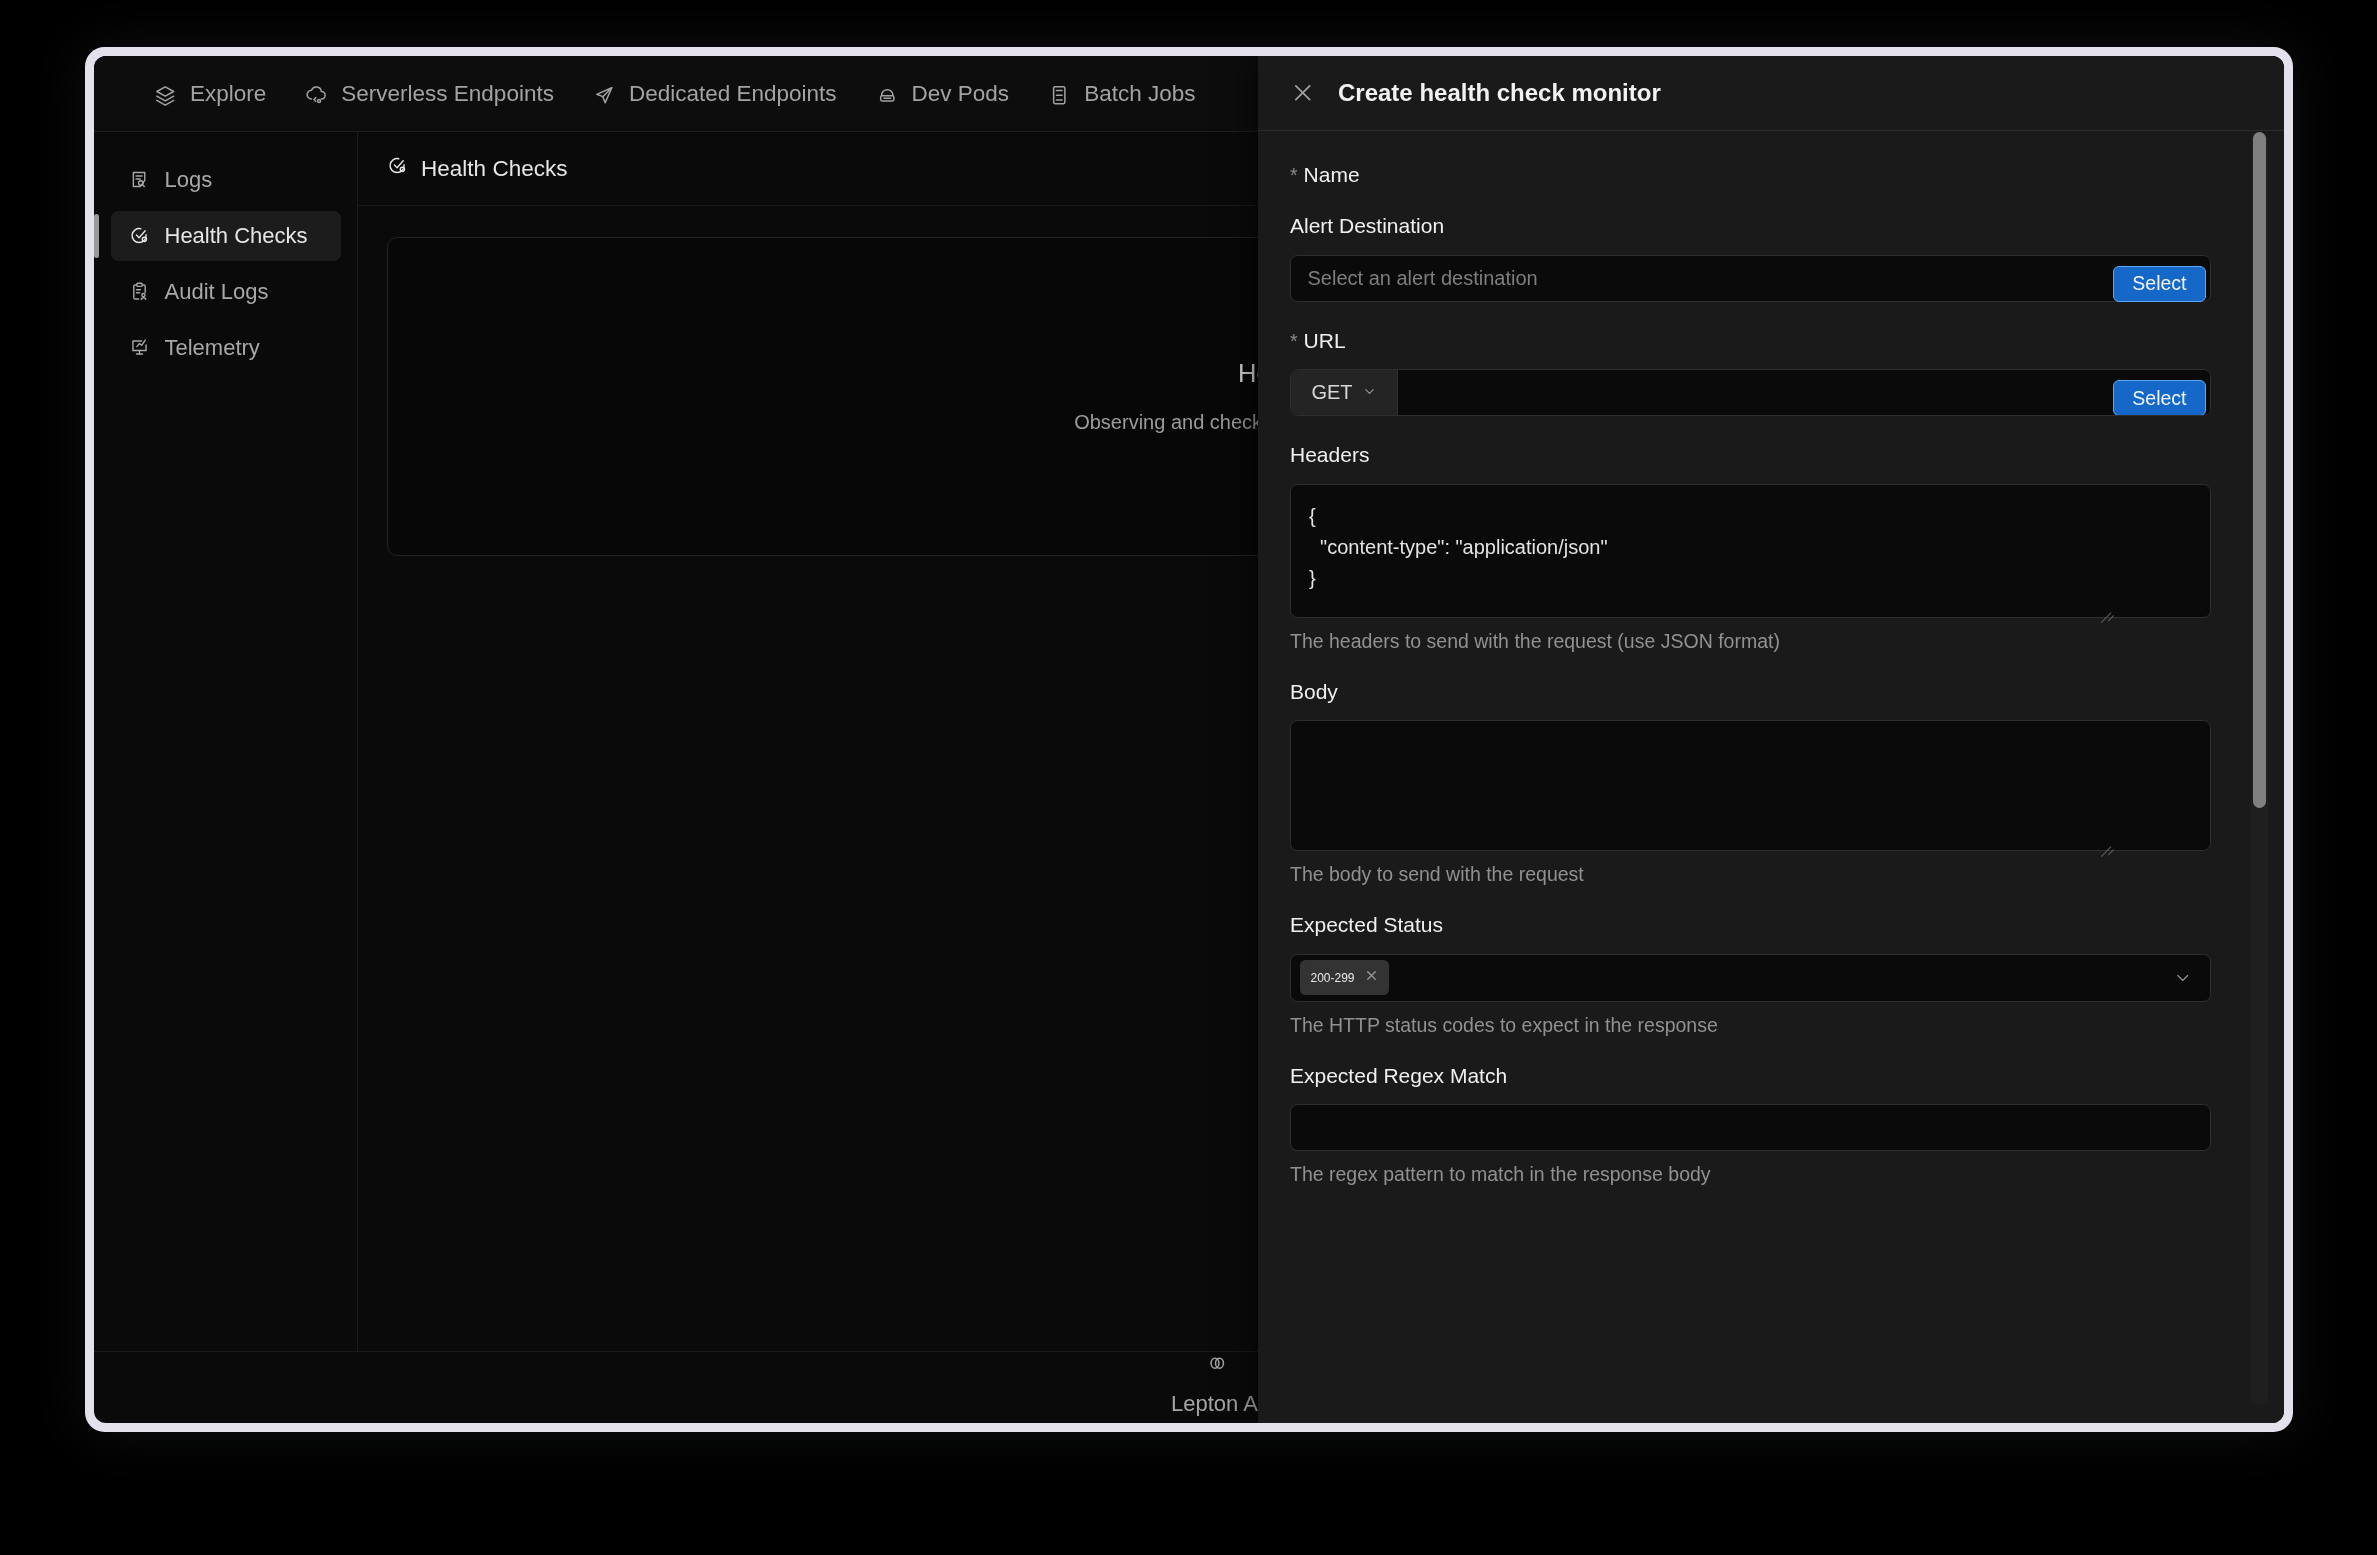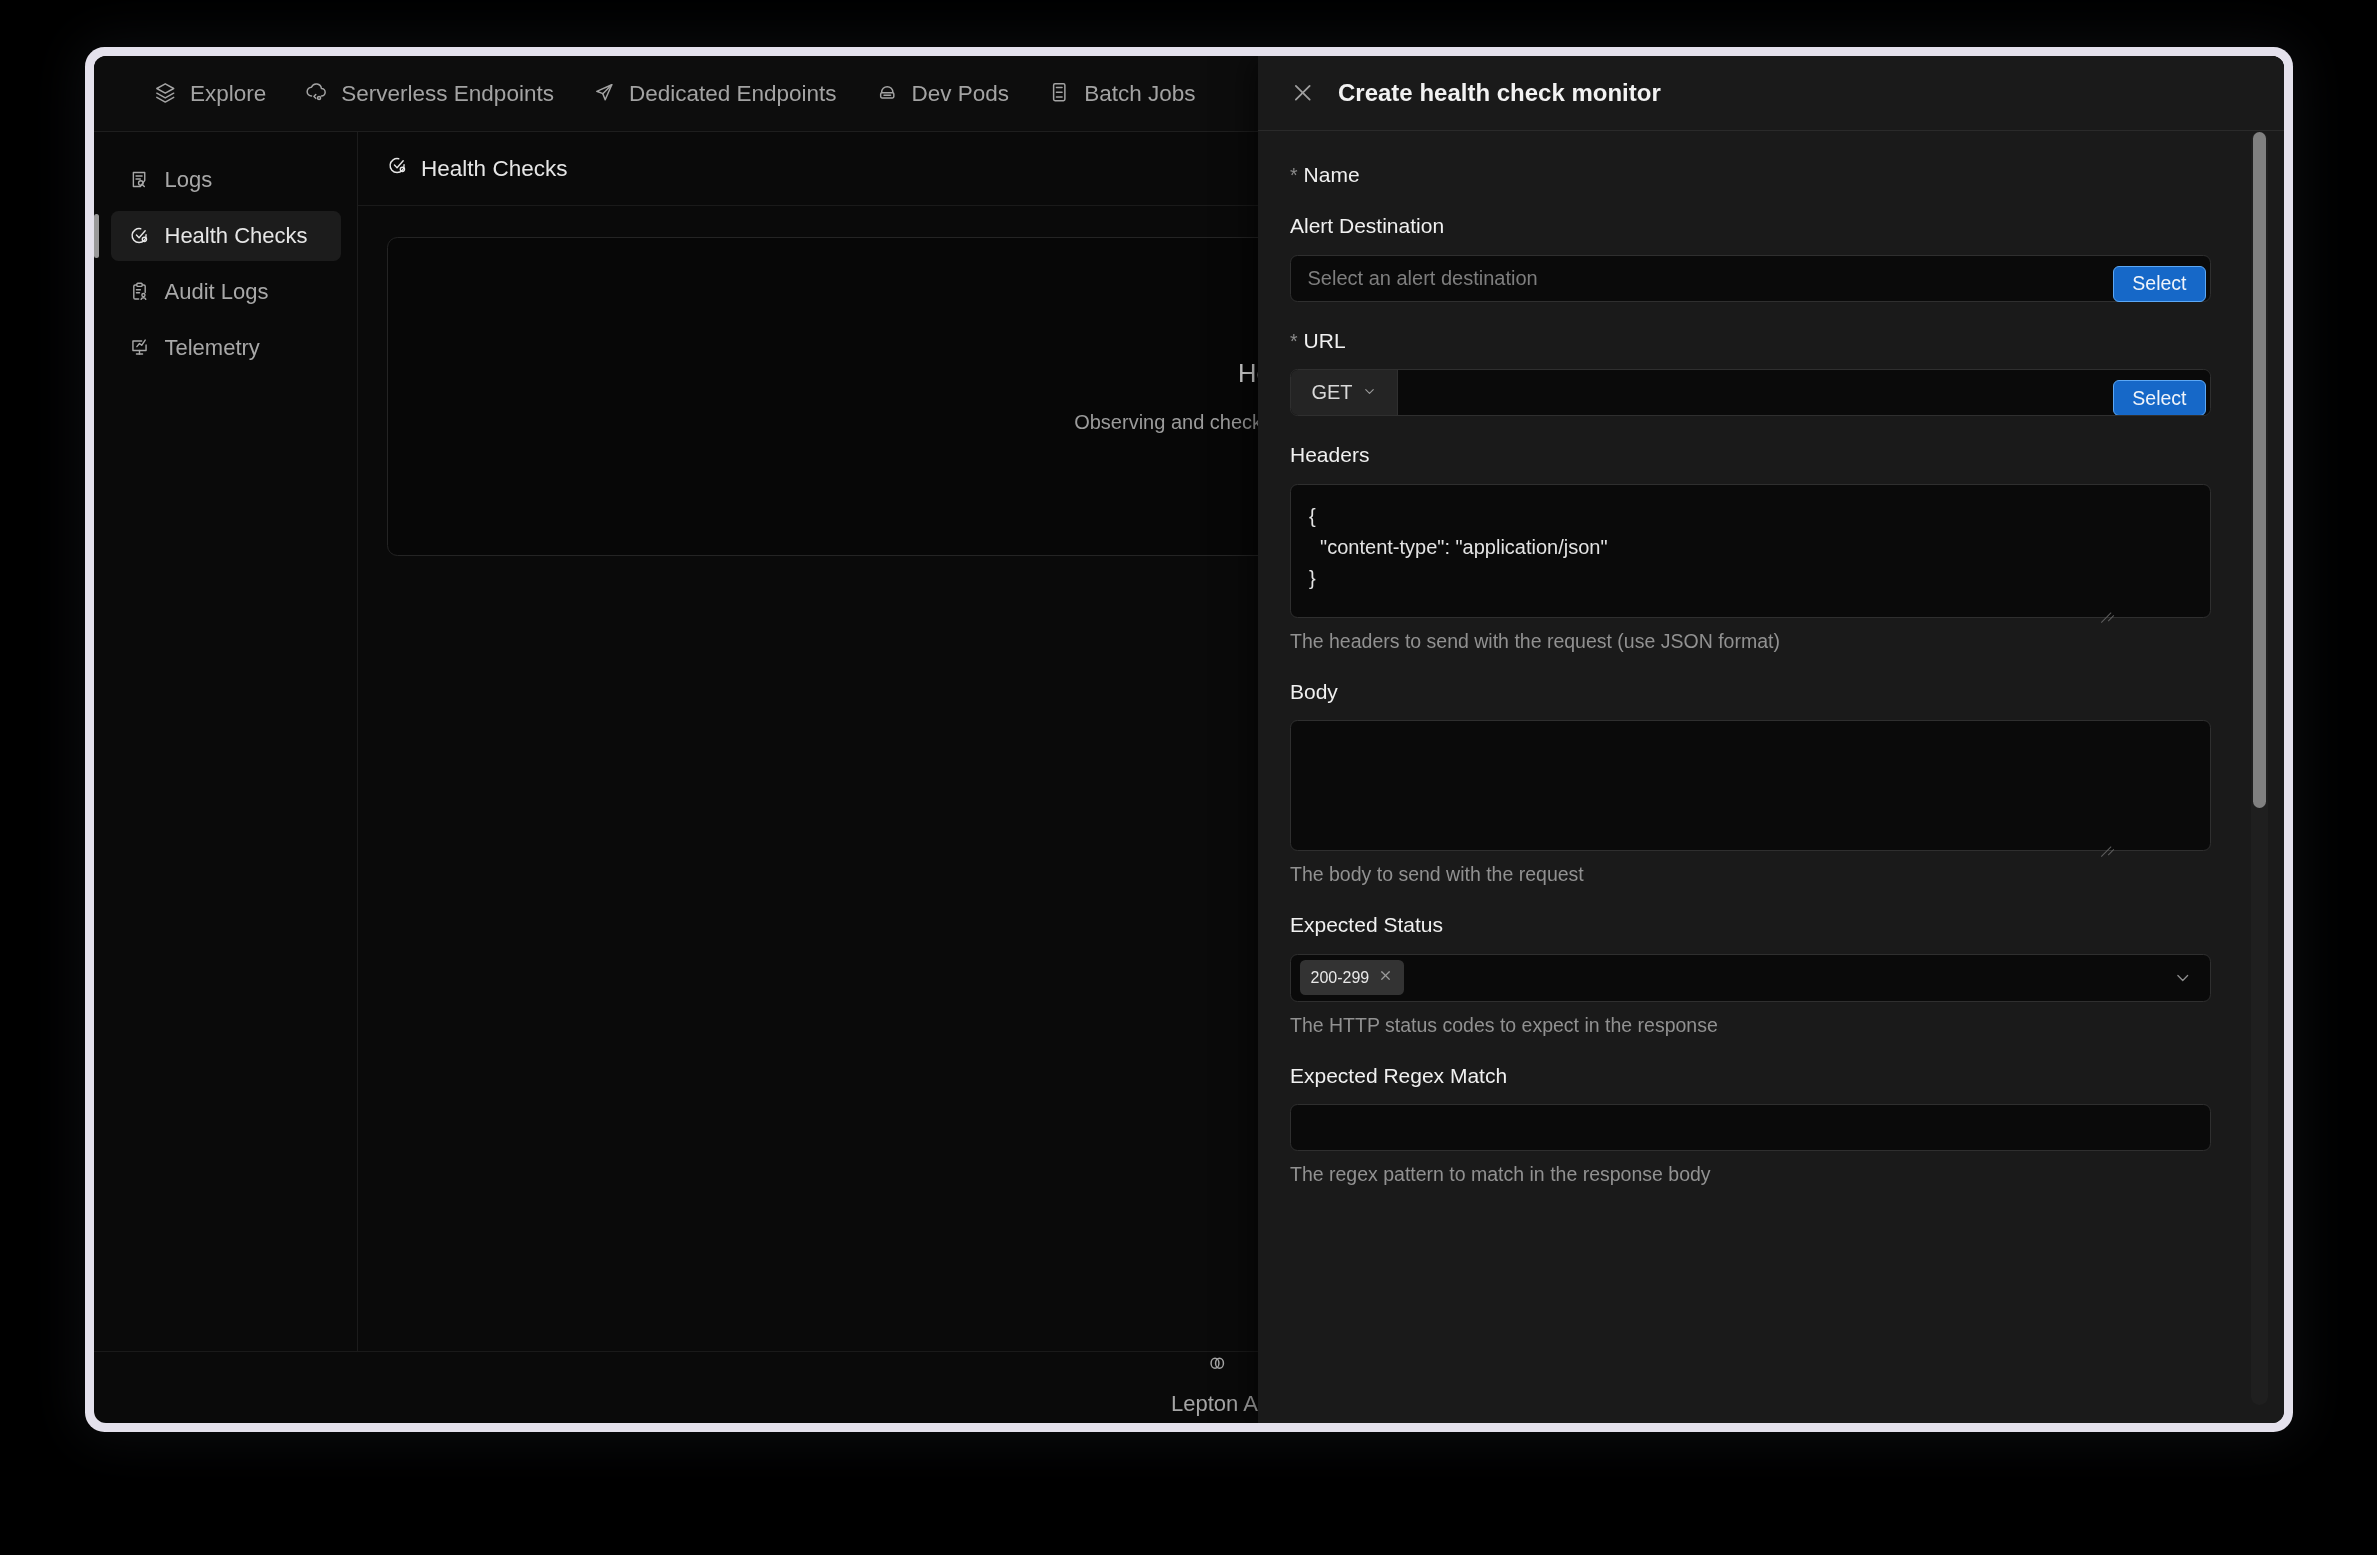--- a/index.html
+++ b/index.html
@@ -48,21 +48,21 @@
     width: 100%;
     height: 76px;
     background: #0d0d0d;
     border-bottom: 0.8px solid #1e1e1e;
     display: flex;
     align-items: center;
     padding-left: 60px;
   }
   .nav-item {
     display: flex;
-    align-items: flex-start;
+    align-items: flex-end;
     gap: 13.5px;
     margin-right: 39px;
     color: #a3a3a3;
     font-size: 22.5px;
     cursor: pointer;
     white-space: nowrap;
   }
   .nav-item .ico { display: flex; align-items: center; color: #a3a3a3; }
 
   
@@ -308,21 +308,21 @@
   }
   .tag {
     display: flex;
     align-items: center;
     gap: 9px;
     background: #333333;
     border-radius: 5.3px;
     height: 35px;
     padding: 0 10.5px;
     color: #e8e8e8;
-    font-size: 16px;
+    font-size: 12px;
     text-align: center;
   }
   .tag-x { color: #9b9b9b; font-size: 18px; cursor: pointer; }
   .chev-right {
     position: absolute;
     right: 18px;
     top: 50%;
     transform: translateY(-50%);
     display: flex;
   }

